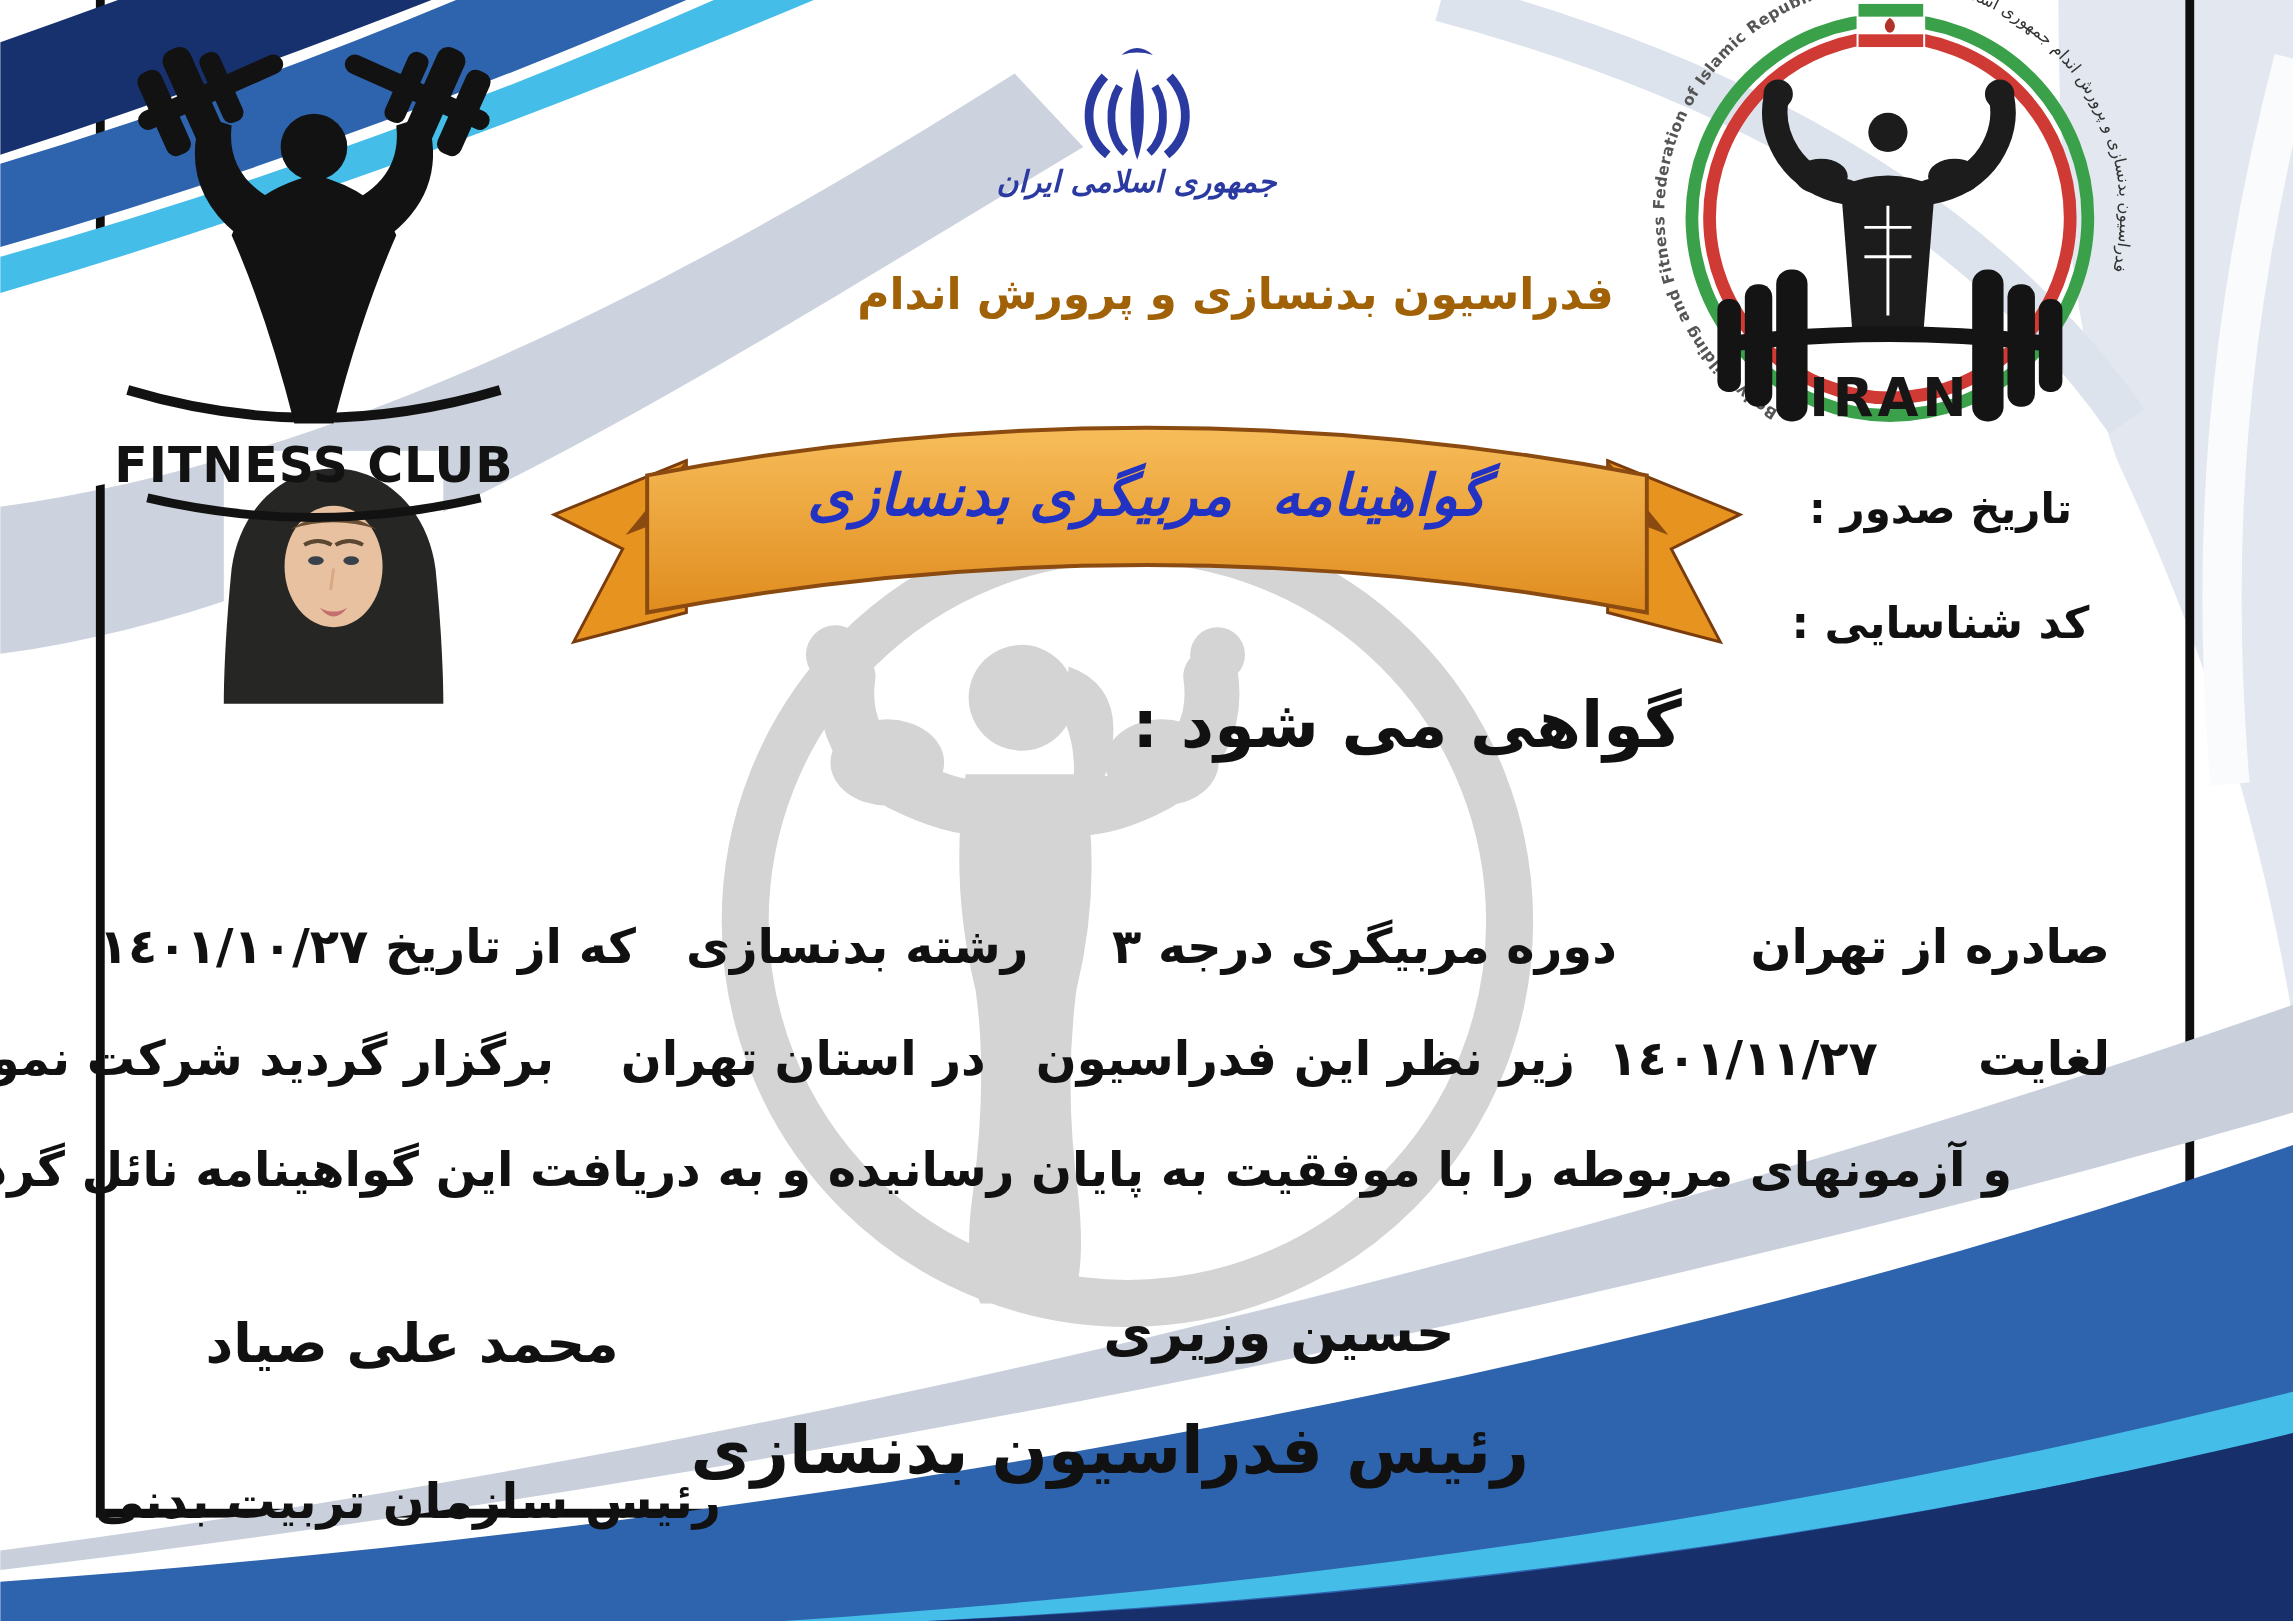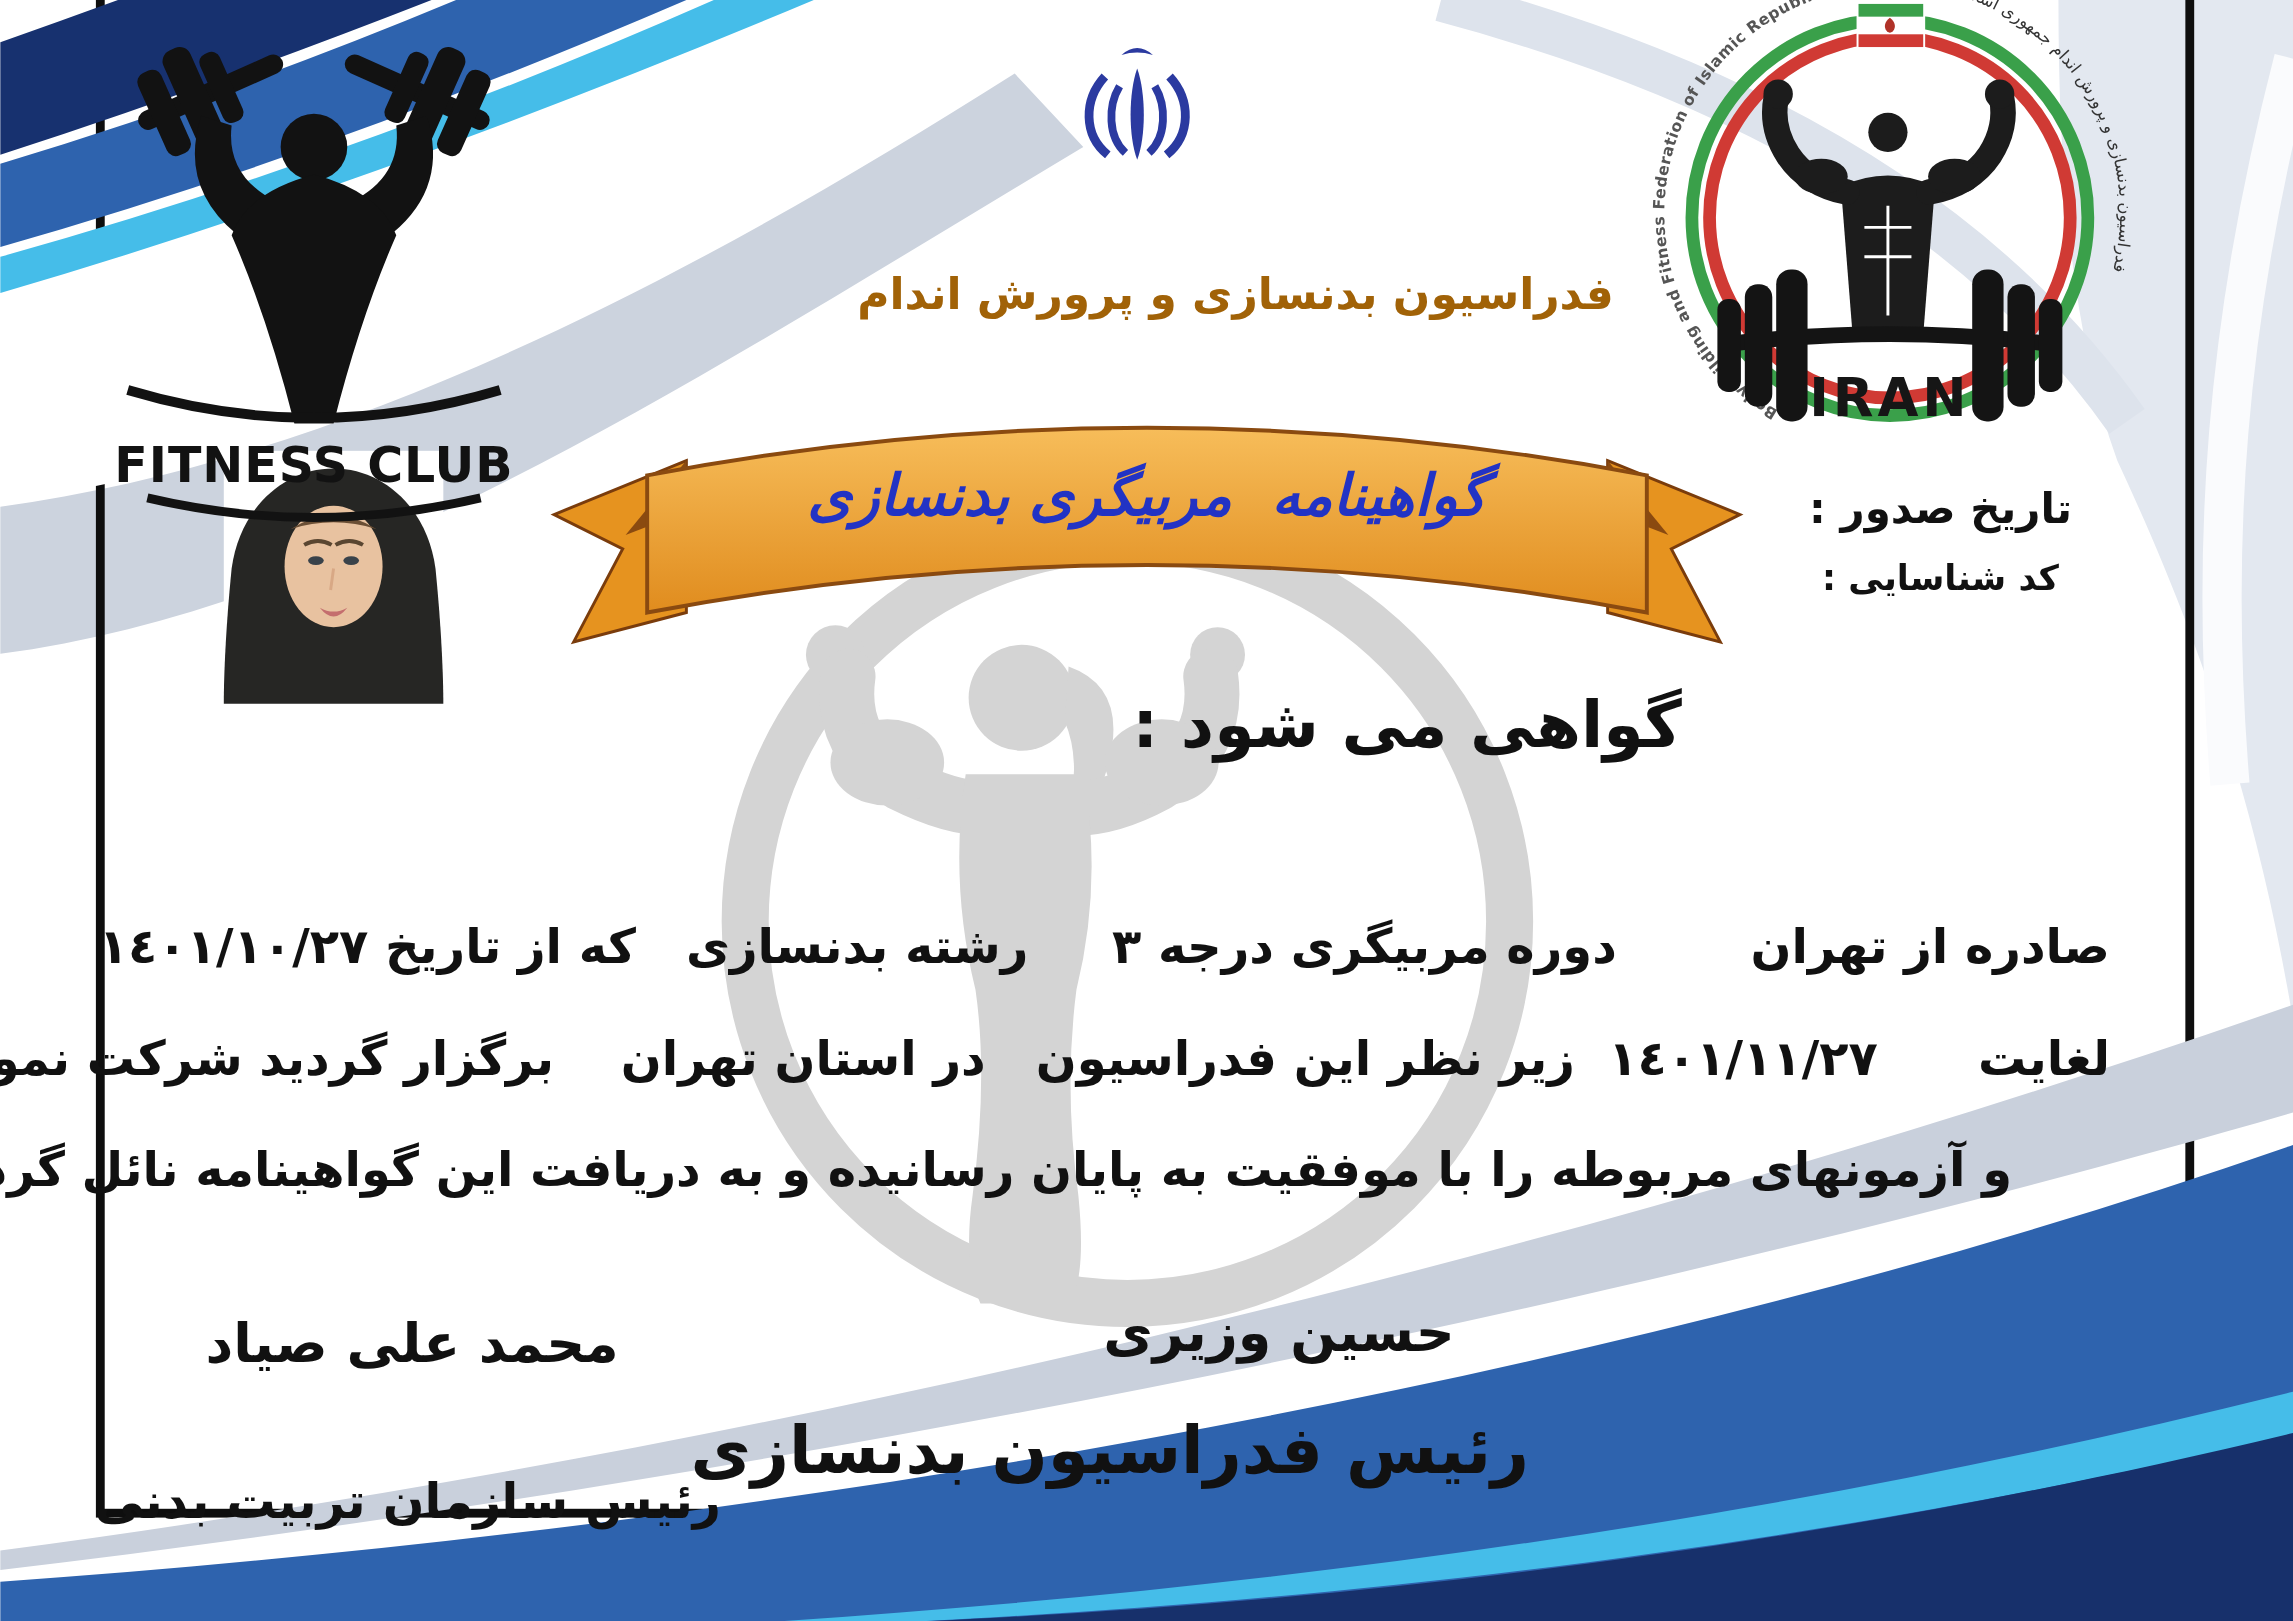--- a/index.html
+++ b/index.html
@@ -150,26 +150,27 @@
 
   <g>
     <path d="M700,470 L565,525 L635,560 L585,655 L700,625 Z" fill="#e6931f" stroke="#7a3c0c" stroke-width="3"></path>
     <path d="M1640,470 L1775,525 L1705,560 L1755,655 L1640,625 Z" fill="#e6931f" stroke="#7a3c0c" stroke-width="3"></path>
     <path d="M700,470 L700,522 L638,546 Z" fill="#8a4a10"></path>
     <path d="M1640,470 L1640,522 L1702,546 Z" fill="#8a4a10"></path>
     <path d="M660,485 Q1170,388 1680,485 L1680,625 Q1170,528 660,625 Z" fill="url(#gradRibbon)" stroke="#8a4a10" stroke-width="4"></path>
   </g>
 </svg>
 
+<div class="t rtl center calli" style="left:921px;top:165px;width:431px;font-size:30px;color:#2b3aa0;">جمهوری اسلامی ایران</div>
 <div class="t rtl center" style="left:814px;top:269px;width:843px;font-size:44px;color:#a16207;">فدراسیون بدنسازی و پرورش اندام</div>
 
 <div class="t rtl center" style="left:696px;top:463px;width:902px;font-size:57px;color:#2233c4;font-style:italic;">گواهینامه  مربیگری بدنسازی</div>
 
 <div class="t rtl right" style="left:1715px;top:485px;width:451px;font-size:42px;">تاریخ صدور :</div>
-<div class="t rtl right" style="left:1715px;top:558px;width:451px;font-size:35px;">کد شناسایی :</div>
+<div class="t rtl right" style="left:1715px;top:598px;width:451px;font-size:44px;">کد شناسایی :</div>
 
 <div class="t rtl right" style="left:1108px;top:688px;width:598px;font-size:65px;">گواهی می شود :</div>
 <div class="t rtl right" style="left:181px;top:919px;width:1929px;font-size:48px;">صادره از تهران        دوره مربیگری درجه ٣     رشته بدنسازی   که از تاریخ ١٤٠١/١٠/٢٧</div>
 <div class="t rtl right" style="left:181px;top:1031px;width:1929px;font-size:48px;">لغایت      ١٤٠١/١١/٢٧  زیر نظر این فدراسیون   در استان تهران    برگزار گردید شرکت نموده</div>
 <div class="t rtl right" style="left:181px;top:1142px;width:1929px;font-size:48px;padding-left:103px;box-sizing:border-box;padding-right:98px;">و آزمونهای مربوطه را با موفقیت به پایان رسانیده و به دریافت این گواهینامه نائل گردیدند .</div>
 
 <div class="t rtl center" style="left:990px;top:1302px;width:578px;font-size:54px;">حسین وزیری</div>
 <div class="t rtl center" style="left:931px;top:1413px;width:598px;font-size:66px;">رئیس فدراسیون بدنسازی</div>
 <div class="t rtl center" style="left:123px;top:1313px;width:578px;font-size:54px;">محمد علی صیاد</div>
 <div class="t rtl center" style="left:113px;top:1474px;width:608px;font-size:49px;">رئیس سازمان تربیت بدنی</div>

